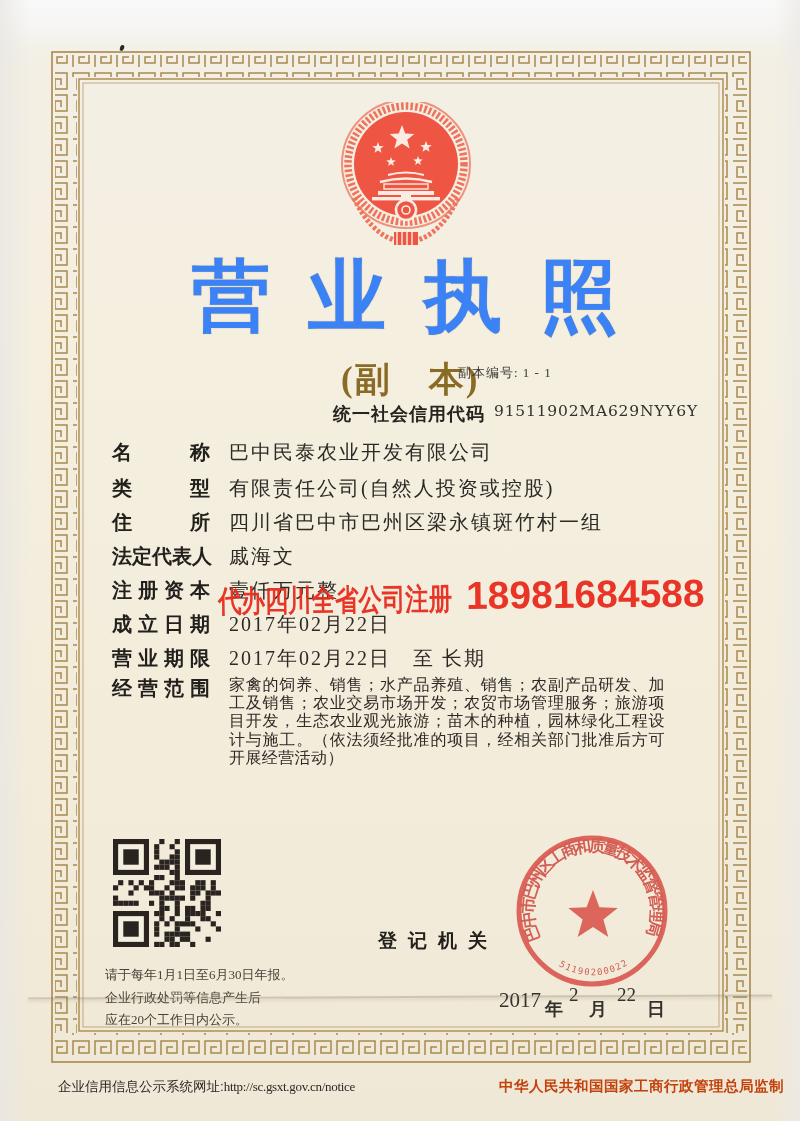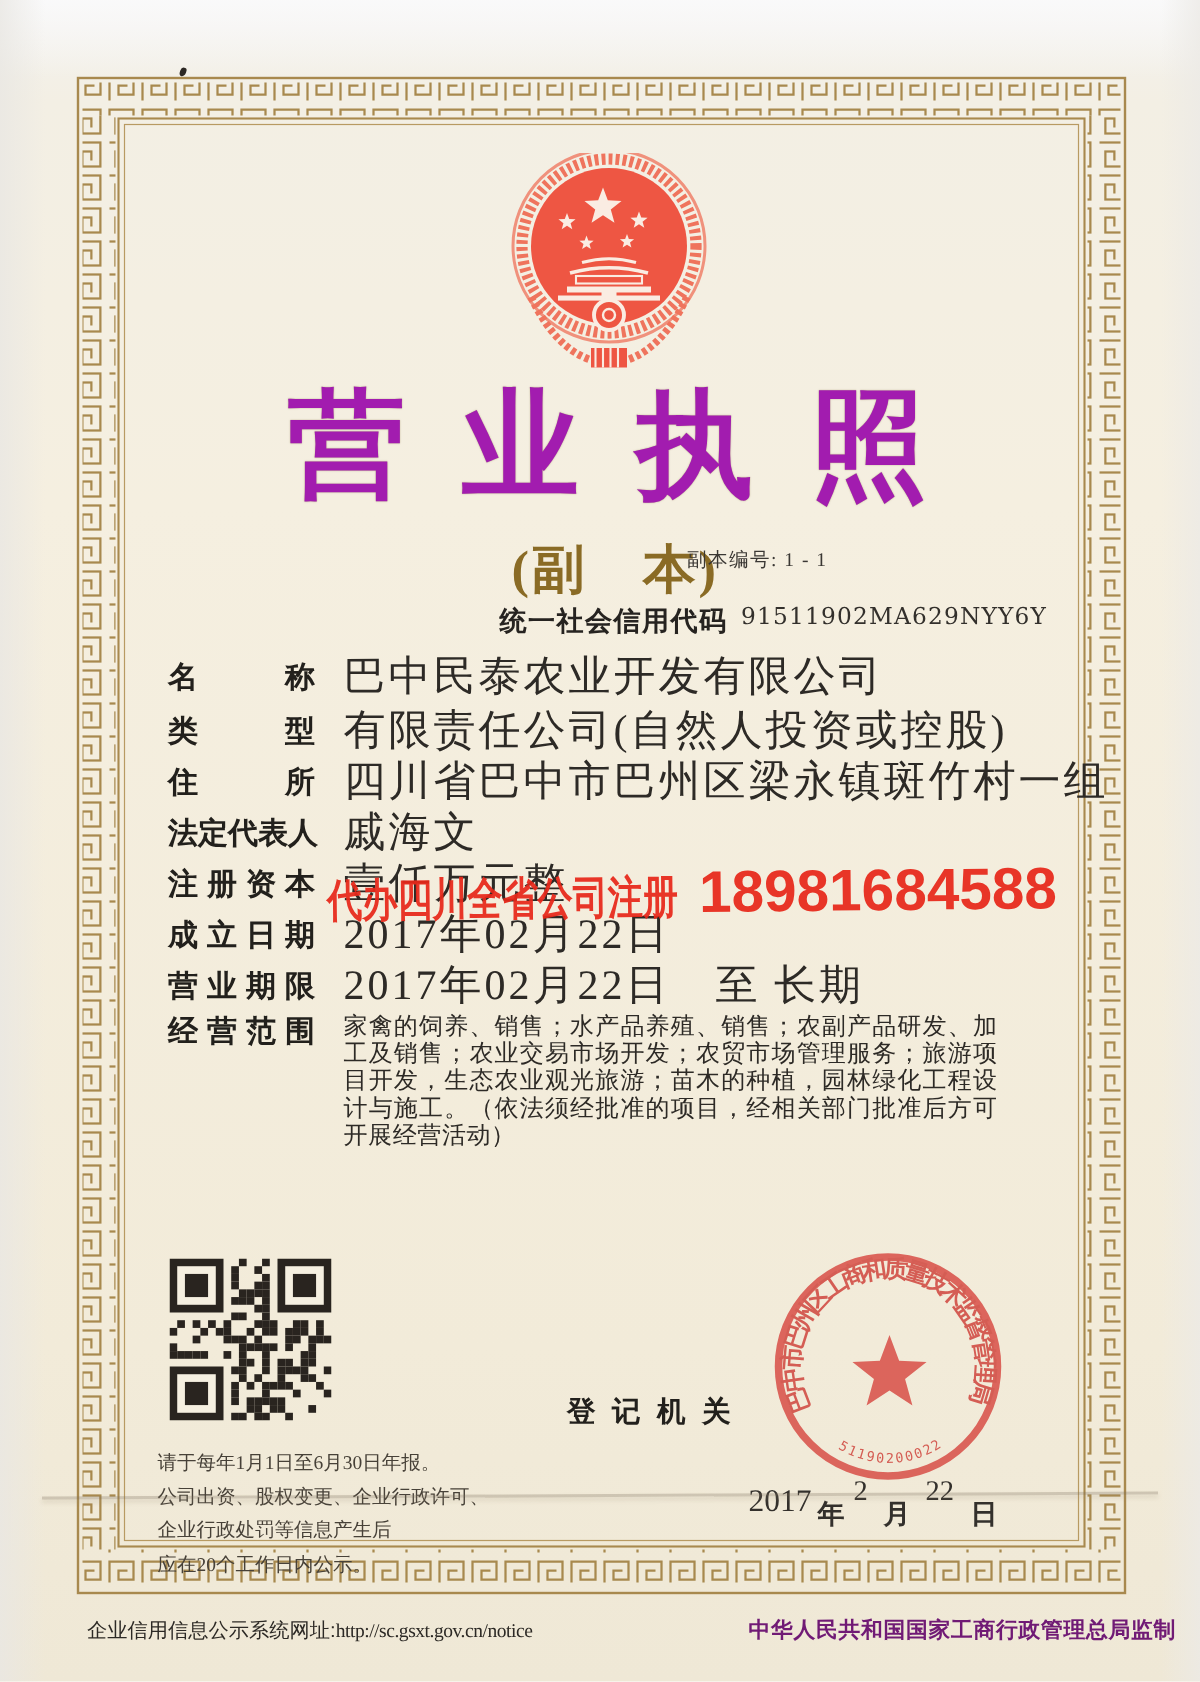--- a/index.html
+++ b/index.html
@@ -10,38 +10,38 @@
   
   #top-white{left:0;top:0;width:800px;height:52px;
       background:linear-gradient(180deg,rgba(250,250,251,.9),rgba(250,250,251,0));}
   #side-white-l{left:0;top:0;width:30px;height:1121px;background:linear-gradient(90deg,rgba(233,231,227,.8),rgba(233,231,227,0));}
   #side-white-r{right:0;top:0;width:26px;height:1121px;background:linear-gradient(270deg,rgba(236,234,230,.8),rgba(236,234,230,0));}
   #crease{left:28px;top:996px;width:744px;height:2px;background:rgba(125,112,92,.30);
       transform:rotate(-.25deg);box-shadow:0 2px 3px rgba(160,145,120,.25);}
   #speck{left:120px;top:45px;width:4px;height:6px;background:#2c2824;border-radius:50% 40% 60% 50%;transform:rotate(20deg);}
   
   #title{left:192px;top:254px;font-size:78px;font-weight:bold;letter-spacing:38px;
-      color:#a21caf;white-space:nowrap;line-height:1.08;
+      color:#3b82f6;white-space:nowrap;line-height:1.08;
       text-shadow:0 0 1px rgba(110,86,28,.55);}
   #subtitle{left:341px;top:356px;font-size:35px;font-weight:bold;color:#8a6b25;
       font-family:"Liberation Serif",serif;letter-spacing:2px;white-space:nowrap;}
   #copy-number{left:458px;top:364px;font-size:13px;color:#3a3733;letter-spacing:1px;
       font-family:"Liberation Serif",serif;}
   #credit-label{left:333px;top:402px;font-size:18px;font-weight:bold;color:#262320;letter-spacing:1px;}
   #credit-code{left:494px;top:402px;font-size:15.5px;color:#33302c;letter-spacing:.8px;
       font-family:"DejaVu Serif","Liberation Serif",serif;}
   
   .field-row{position:absolute;left:112px;white-space:nowrap;}
   .field-row:nth-of-type(1){top:440px;} .field-row:nth-of-type(2){top:476px;}
   .field-row:nth-of-type(3){top:510px;} .field-row:nth-of-type(4){top:544px;}
   .field-row:nth-of-type(5){top:578px;} .field-row:nth-of-type(6){top:612px;}
   .field-row:nth-of-type(7){top:646px;} .field-row:nth-of-type(8){top:676px;}
   .f-label{display:inline-block;width:98px;font-size:20px;font-weight:bold;color:#22201c;
       text-align:justify;text-align-last:justify;vertical-align:top;line-height:24px;}
-  .f-value{display:inline-block;margin-left:19px;font-size:28px;letter-spacing:2px;color:#2d2a26;
+  .f-value{display:inline-block;margin-left:19px;font-size:20px;letter-spacing:2px;color:#2d2a26;
       font-family:"Liberation Serif",serif;vertical-align:top;line-height:24px;}
   .field-row:nth-of-type(8) .f-value{width:436px;font-size:16px;letter-spacing:.4px;line-height:18.2px;
       white-space:normal;text-align:justify;}
   
   #watermark{left:218px;top:574px;display:flex;align-items:baseline;color:#e8281a;
       font-weight:bold;white-space:nowrap;transform:rotate(-.6deg);opacity:.93;}
   #watermark .wm-cn{font-size:30px;transform:scaleX(.78);transform-origin:left bottom;letter-spacing:0;}
   #watermark .wm-num{font-size:39px;margin-left:-52px;letter-spacing:0;}
   
   #qr{left:113px;top:839px;}
@@ -54,21 +54,21 @@
   #date-line span{position:absolute;font-family:"Liberation Serif",serif;}
   .d-year{left:0;top:4px;font-size:21px;}
   .d-yu{left:46px;top:13px;font-size:18px;font-weight:bold;}
   .d-month{left:70px;top:0;font-size:19px;}
   .d-mu{left:90px;top:13px;font-size:18px;font-weight:bold;}
   .d-day{left:118px;top:0;font-size:19px;text-align:center;}
   .d-du{left:148px;top:13px;font-size:18px;font-weight:bold;}
   
   #footer-left{left:58px;top:1078px;font-size:13.5px;color:#2c2925;white-space:nowrap;}
   #footer-left .url{font-family:Liberation Serif, serif;font-size:13px;letter-spacing:-0.3px;}
-  #footer-right{left:499px;top:1077px;font-size:14.5px;font-weight:600;color:#701a75;
+  #footer-right{left:499px;top:1077px;font-size:14.5px;font-weight:600;color:#c2410c;
       font-family:"Liberation Serif",serif;white-space:nowrap;letter-spacing:.5px;}
 </style>
 </head>
 <body>
 
 <div class="abs" id="top-white"></div>
 <div class="abs" id="side-white-l"></div>
 <div class="abs" id="side-white-r"></div>
 
 <svg class="abs" style="left:48px;top:48px;" width="706" height="1018" viewBox="0 0 706 1018">
@@ -280,21 +280,20 @@
     <rect x="70" y="0" width="35" height="35" fill="#29241f"></rect>
     <rect x="75" y="5" width="25" height="25" fill="#f5efe0"></rect>
     <rect x="80" y="10" width="15" height="15" fill="#29241f"></rect>
     <rect x="0" y="70" width="35" height="35" fill="#29241f"></rect>
     <rect x="5" y="75" width="25" height="25" fill="#f5efe0"></rect>
     <rect x="10" y="80" width="15" height="15" fill="#29241f"></rect>
   </svg>
 
 <div class="abs" id="notice">
   <p>请于每年1月1日至6月30日年报。</p>
-  <p>公司出资、股权变更、企业行政许可、</p>
   <p>企业行政处罚等信息产生后</p>
   <p>应在20个工作日内公示。</p>
 </div>
 
 <div class="abs" id="reg-label">登记机关</div>
 
 <svg class="abs" id="seal" width="170" height="170" viewBox="0 0 170 170">
   <defs>
     <polygon id="st-b" points="0,-1 0.247,-0.34 0.951,-0.309 0.399,0.13 0.588,0.809 0,0.42 -0.588,0.809 -0.399,0.13 -0.951,-0.309 -0.247,-0.34"></polygon>
     <path id="seal-top-arc" d="M 34.8 114.5 A 59 59 0 1 1 136.1 114.5" fill="none"></path>

